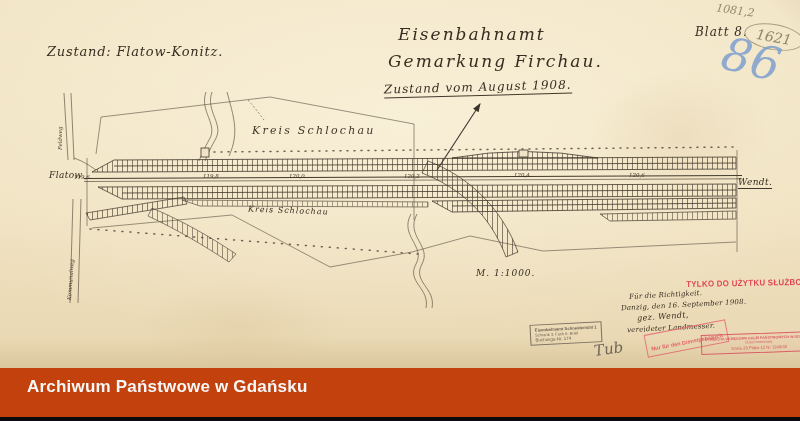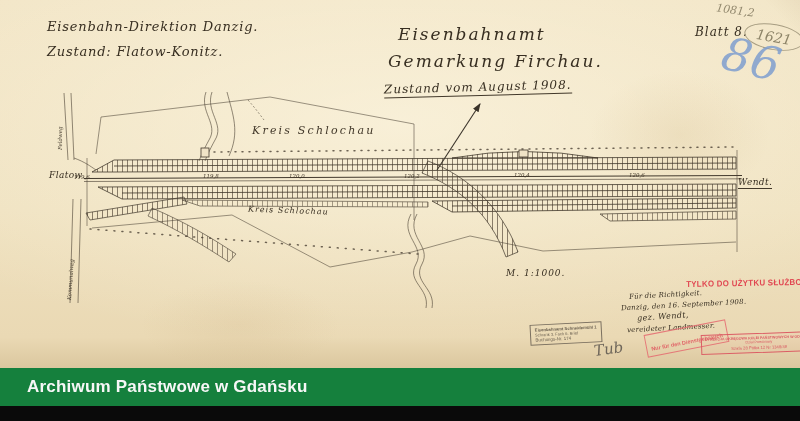--- a/index.html
+++ b/index.html
@@ -46,21 +46,21 @@
     color:#e0525c;white-space:nowrap;}
   .stamp-gray{position:absolute;border:1px solid #6f6557;padding:2px 4px;transform:rotate(-3deg);
     font-family:"Liberation Sans",sans-serif;color:#5d5346;text-align:left;opacity:.9;}
   .stamp-gray div{white-space:nowrap;}
   .stamp-red-box{position:absolute;border:1.5px solid #db5560;padding:2px 3px;transform:rotate(-2deg);
     font-family:"Liberation Sans",sans-serif;color:#d8505c;text-align:center;opacity:.92;
     background:rgba(220,80,90,.04);}
   .stamp-red-box div{white-space:nowrap;}
 
   
-  .archive-bar{position:absolute;left:0;bottom:15px;width:800px;height:38px;background:#15803d;}
+  .archive-bar{position:absolute;left:0;bottom:4px;width:800px;height:49px;background:#c2410c;}
   .archive-bar span{display:block;padding-left:27px;line-height:38px;color:#f7f7f7;
     font-family:"Liberation Sans",sans-serif;font-weight:bold;font-size:17px;letter-spacing:.2px;}
 
   svg.plan{position:absolute;left:0;top:0;}
 </style>
 </head>
 <body>
 
 <div class="photo">
   <div class="paper">
@@ -126,21 +126,20 @@
         <path d="M214,152 L736,147" stroke-dasharray="1,6" stroke-width="1.5" stroke-linecap="round" opacity="0.8"></path>
         <path d="M90,229 L418,254" stroke-dasharray="1,7" stroke-width="1.5" stroke-linecap="round" opacity="0.8"></path>
       </g>
       <g>
         <rect x="201" y="148" width="8" height="9" fill="#f0e3c6" stroke="#41382c" stroke-width="0.8"></rect>
         <rect x="519" y="150" width="9" height="7" fill="#f0e3c6" stroke="#41382c" stroke-width="0.8"></rect>
       </g>
       <path d="M437,170 L480,104" stroke="#3a332a" stroke-width="1.1" marker-end="url(#arr)"></path>
     </svg>
 
-    <div class="hw hw13" style="left:47px;top:19px;">Eisenbahn-Direktion Danzig.</div>
     <div class="hw hw13" style="left:47px;top:44px;">Zustand: Flatow-Konitz.</div>
     <div class="hw hw-title" style="left:398px;top:24px;">Eisenbahnamt</div>
     <div class="hw hw-title" style="left:388px;top:51px;">Gemarkung Firchau.</div>
     <div class="hw hw12 underline" style="left:384px;top:80px;transform:rotate(-1.5deg);">Zustand vom August 1908.</div>
     <div class="hw hw12" style="left:695px;top:25px;">Blatt 8.</div>
     <div class="pencil" style="left:716px;top:4px;font-size:11px;transform:rotate(8deg);">1081,2</div>
     <div class="circled" style="left:744px;top:24px;transform:rotate(10deg);">1621</div>
     <div class="blue-num" style="left:722px;top:36px;">86</div>
 
     <div class="hw hw9" style="left:49px;top:170px;">Flatow</div>
@@ -148,21 +147,21 @@
     <div class="km" style="left:203px;top:173px;">119,8</div>
     <div class="km" style="left:289px;top:173px;">120,0</div>
     <div class="km" style="left:404px;top:173px;">120,2</div>
     <div class="km" style="left:514px;top:172px;">120,4</div>
     <div class="km" style="left:629px;top:172px;">120,6</div>
     <div class="hw hw9 underline" style="left:738px;top:177px;">Wendt.</div>
     <div class="hw hw11" style="left:252px;top:124px;">Kreis Schlochau</div>
     <div class="hw hw8" style="left:248px;top:206px;transform:rotate(2deg);">Kreis Schlochau</div>
     <div class="road-label" style="left:66px;top:300px;transform:rotate(-86deg);transform-origin:0 0;">Kommunalweg</div>
     <div class="road-label" style="left:57px;top:150px;transform:rotate(-90deg);transform-origin:0 0;">Feldweg</div>
-    <div class="hw hw9" style="left:476px;top:268px;letter-spacing:1px;margin-left:30px;">M. 1:1000.</div>
+    <div class="hw hw9" style="left:476px;top:268px;letter-spacing:1px;">M. 1:1000.</div>
 
     <div class="hw hw7" style="left:629px;top:291px;transform:rotate(-3deg);">Für die Richtigkeit.</div>
     <div class="hw hw7" style="left:621px;top:301px;transform:rotate(-3deg);">Danzig, den 16. September 1908.</div>
     <div class="hw" style="left:637px;top:312px;font-size:8px;transform:rotate(-4deg);">gez. Wendt,</div>
     <div class="hw hw7" style="left:627px;top:324px;transform:rotate(-3deg);">vereideter Landmesser.</div>
 
     <div class="stamp-red" style="left:686px;top:279px;">TYLKO DO UŻYTKU SŁUŻBOWEGO!</div>
 
     <div class="stamp-box-diag" style="left:645px;top:327px;">
       <span>Nur für den Dienstgebrauch</span>

